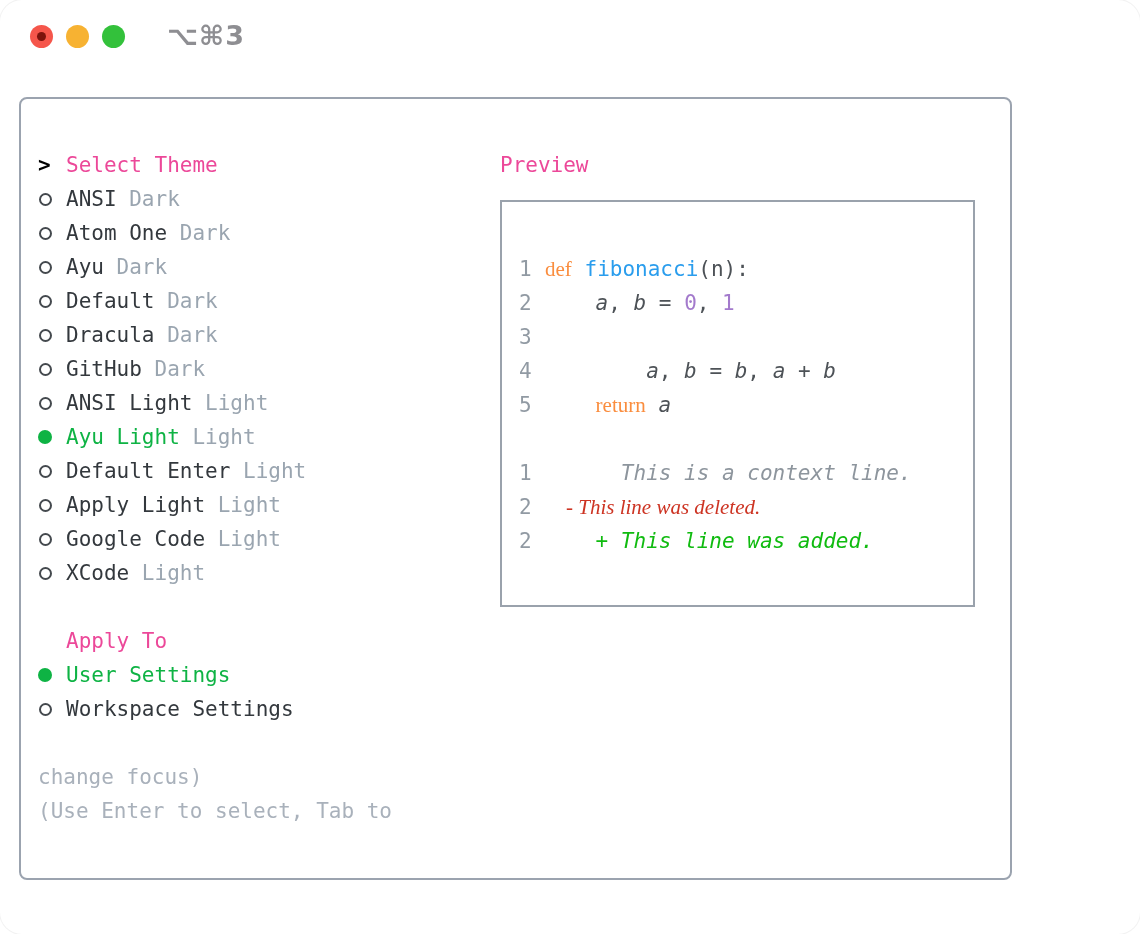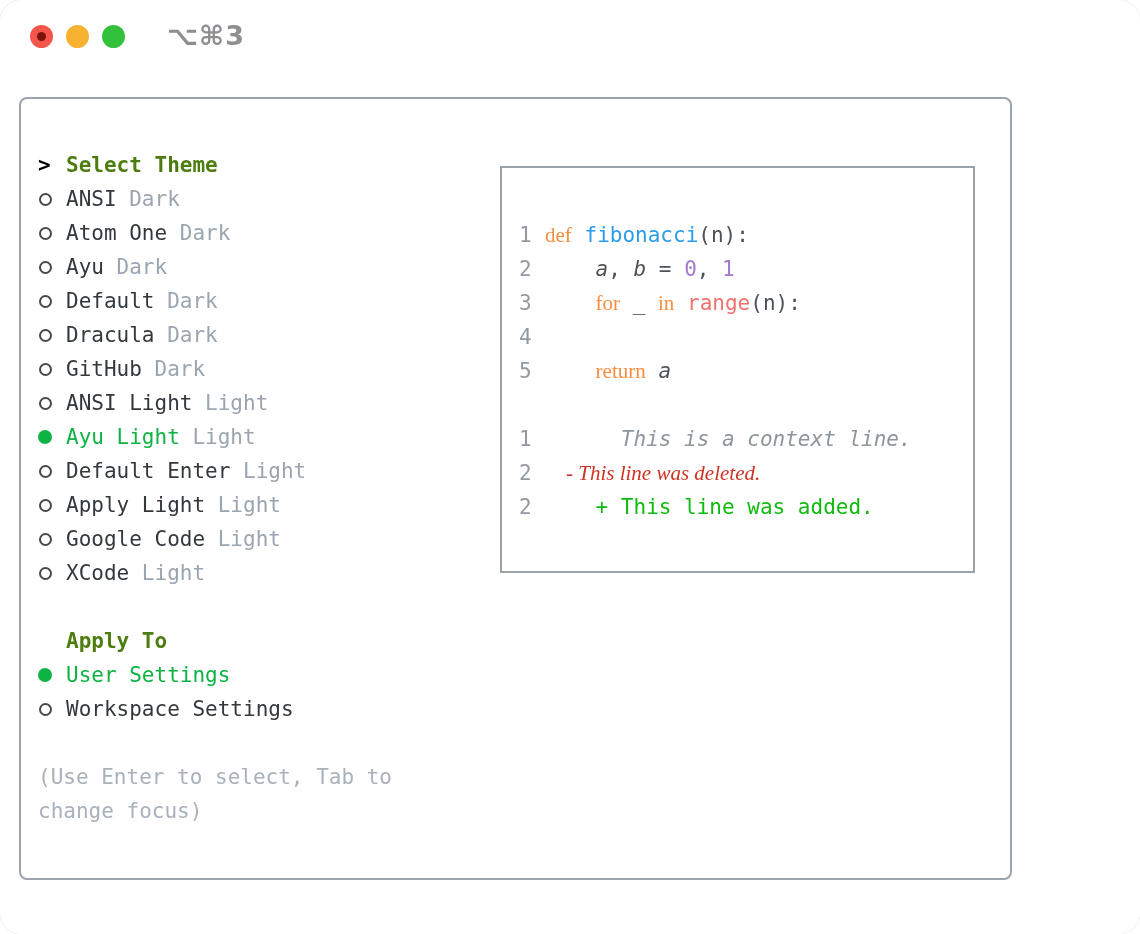--- a/index.html
+++ b/index.html
@@ -26,21 +26,21 @@
     border:2px solid #9ba3af; border-radius:8px; box-sizing:border-box;
   }
   .col-left  { position:absolute; left:17px;  top:49px; width:458px; }
   .col-right { position:absolute; left:479px; top:49px; width:495px; }
   .row { height:34px; display:flex; align-items:center; font-size:21px; color:#33383d; white-space:pre; }
   .row.blank { height:34px; }
   .marker-cell { width:28px; flex:none; display:flex; align-items:center; }
   .prompt { font-weight:bold; color:#000000; }
   .circle { width:13px; height:13px; border:2px solid #44494e; border-radius:50%; box-sizing:border-box; margin-left:1px; }
   .circle.sel { width:14px; height:14px; border:none; background:#0eb344; margin-left:0; }
-  .hdr { font-weight:bold; color:#4d7c0f; }
+  .hdr { font-weight:normal; color:#ec4899; }
   .theme-name { color:#33383d; }
   .theme-variant { color:#9aa5b0;text-align:right; }
   .item-selected .theme-name { color:#0eb344; }
   .apply-label { color:#33383d; }
   .apply-selected .apply-label { color:#0eb344; }
   .hint-row { color:#a9b1bb; }
   
   .preview-box {
     margin-top:18px; width:475px; height:407px; box-sizing:border-box;
     border:2px solid #9aa2ac; padding:50px 17px 0 17px; background:#ffffff;
@@ -49,21 +49,21 @@
   .ln { width:13px; flex:none; color:#919aa3; }
   .code-text { white-space:pre; margin-left:13px; color:#4d5257; }
   .seg-plain    { color:#4d5257; }
   .seg-keyword  { color:#fa8d3e;font-family:Liberation Serif, serif; }
   .seg-function { color:#2a9ded;text-align:center; }
   .seg-number   { color:#a37acc; }
   .seg-call     { color:#f0716d; }
   .seg-variable { color:#4d5257; font-style:italic; }
   .diff-context { color:#8d959d; font-style:italic; }
   .diff-deleted { color:#cd3423; font-style:italic;font-family:Liberation Serif, serif; }
-  .diff-added   { color:#10bb10; }
+  .diff-added   { color:#10bb10; font-style:italic; }
 </style>
 </head>
 <body>
 
 <div class="screen">
 
   <div class="titlebar">
     <div class="light red"></div>
     <div class="light yellow"></div>
     <div class="light green"></div>
@@ -154,41 +154,44 @@
     <span class="apply-label">User Settings</span>
   </div>
           <div class="row apply-item">
     <span class="marker-cell"><span class="circle"></span></span>
     <span class="apply-label">Workspace Settings</span>
   </div>
         </div>
 
       <div class="row blank"></div>
 
+      <div class="row hint-row">change focus)</div>
       <div class="row hint-row">(Use Enter to select, Tab to</div>
-      <div class="row hint-row">change focus)</div>
     </div>
 
     <div class="col-right">
+      <div class="row">
+        <span class="hdr">Preview</span>
+      </div>
       <div class="preview-box">
         <div id="code-lines">
             <div class="code-row">
     <span class="ln">1</span>
     <span class="code-text"><span class="seg-keyword">def</span><span class="seg-plain"> </span><span class="seg-function">fibonacci</span><span class="seg-plain">(n):</span></span>
   </div>
             <div class="code-row">
     <span class="ln">2</span>
     <span class="code-text"><span class="seg-plain">    </span><span class="seg-variable">a</span><span class="seg-plain">, </span><span class="seg-variable">b</span><span class="seg-plain"> = </span><span class="seg-number">0</span><span class="seg-plain">, </span><span class="seg-number">1</span></span>
   </div>
             <div class="code-row">
     <span class="ln">3</span>
-    <span class="code-text"><span class="seg-plain">    </span><span class="seg-keyword">for</span><span class="seg-plain"> _ </span><span class="seg-keyword">in</span><span class="seg-plain"> </span><span class="seg-call">range</span><span class="seg-plain">(n):</span></span>
   </div>
             <div class="code-row">
     <span class="ln">4</span>
+    <span class="code-text"><span class="seg-plain">        </span><span class="seg-variable">a</span><span class="seg-plain">, </span><span class="seg-variable">b</span><span class="seg-plain"> = </span><span class="seg-variable">b</span><span class="seg-plain">, </span><span class="seg-variable">a</span><span class="seg-plain"> + </span><span class="seg-variable">b</span></span>
   </div>
             <div class="code-row">
     <span class="ln">5</span>
     <span class="code-text"><span class="seg-plain">    </span><span class="seg-keyword">return</span><span class="seg-plain"> </span><span class="seg-variable">a</span></span>
   </div>
           </div>
         <div class="code-row"></div>
         <div id="diff-lines">
             <div class="code-row">
     <span class="ln">1</span>

